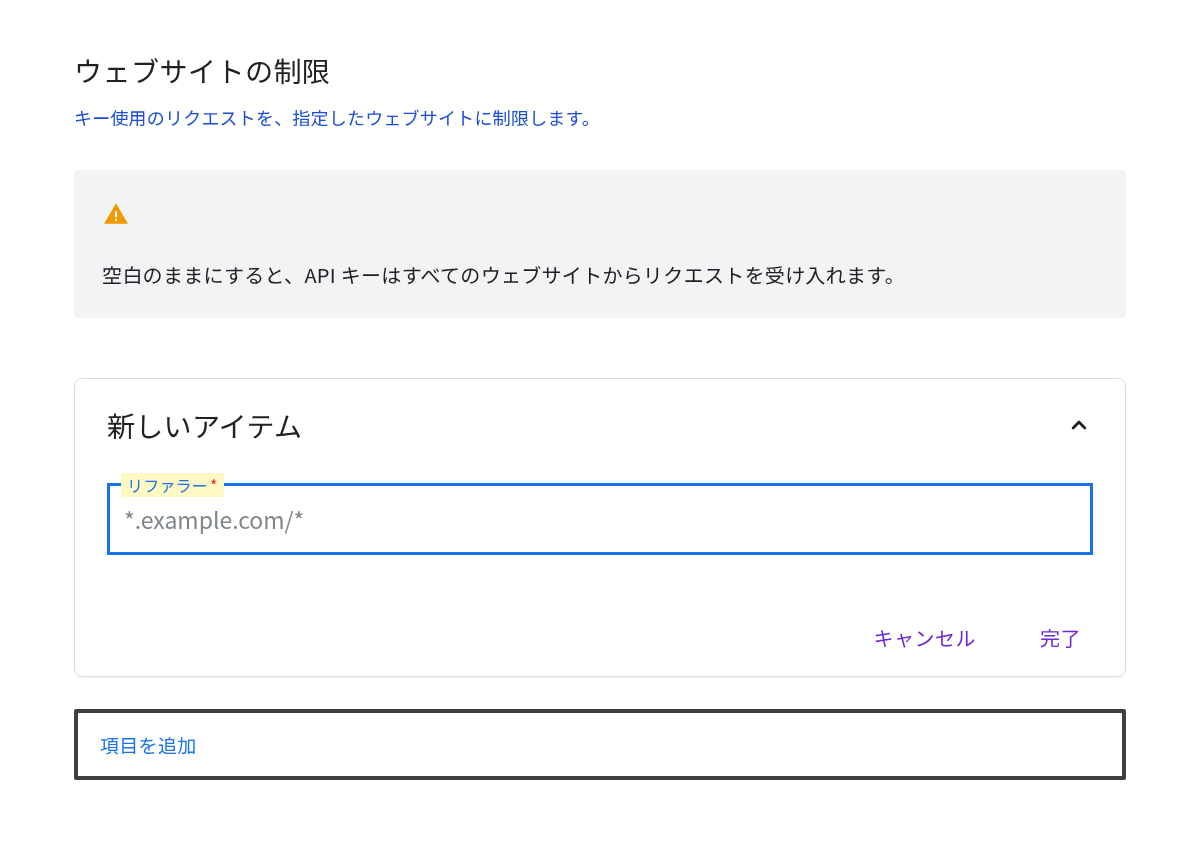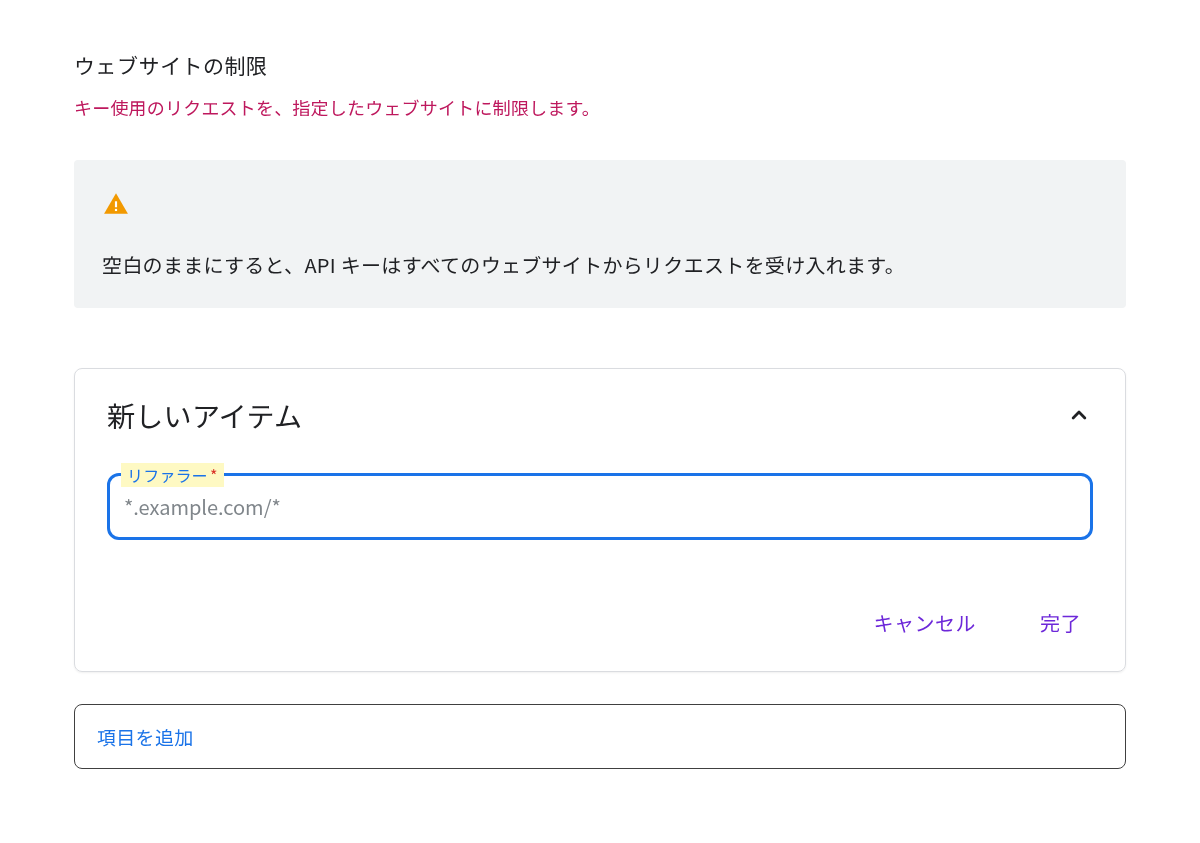--- a/index.html
+++ b/index.html
@@ -8,29 +8,29 @@
       padding: 0;
     }
     body {
       font-family: "Google Sans", "Noto Sans JP", Roboto, Arial, sans-serif;
       background: #ffffff;
       padding: 50px 74px;
       color: #202124;
       font-size: 16px;
     }
     .section-title {
-      font-size: 21px;
+      font-size: 28px;
       font-weight: 400;
       color: #202124;
       letter-spacing: 0.5px;
       margin-bottom: 14px;
     }
     .section-subtitle {
       font-size: 18px;
-      color: #be185d;
+      color: #1d4ed8;
       margin-bottom: 40px;
       letter-spacing: 0.2px;
     }
     .warning-banner {
       background: #f1f3f4;
       border-radius: 4px;
       padding: 24px 28px 24px 28px;
       display: flex;
       align-items: flex-start;
       gap: 28px;
@@ -48,21 +48,21 @@
     }
     .warning-text {
       font-size: 20px;
       line-height: 1.9;
       color: #202124;
       letter-spacing: 0.3px;
     }
     .card {
       border: 1px solid #dadce0;
       border-radius: 8px;
-      padding: 26px 32px 26px 32px;
+      padding: 26px 32px 16px 32px;
       margin-bottom: 32px;
       box-shadow: 0 1px 2px rgba(60,64,67,0.08);
     }
     .card-header {
       display: flex;
       align-items: center;
       justify-content: space-between;
       margin-bottom: 38px;
     }
     .card-title {
@@ -93,23 +93,23 @@
       z-index: 2;
       letter-spacing: 0.2px;
     }
     .mdc-label .required {
       color: #d93025;
       margin-left: 2px;
     }
     .mdc-input {
       width: 100%;
       border: 3px solid #1a73e8;
-      border-radius: 12px;
+      border-radius: 0;
       padding: 16px 14px;
-      font-size: 20px;
+      font-size: 23px;
       font-family: inherit;
       outline: none;
       background: #ffffff;
       color: #202124;
     }
     .mdc-input::placeholder {
       color: #80868b;
     }
     .card-actions {
       display: flex;
@@ -122,22 +122,22 @@
       border: none;
       color: #6d28d9;
       font-size: 20px;
       font-family: inherit;
       cursor: pointer;
       padding: 8px 4px;
       letter-spacing: 0.5px;
       font-weight: 400;
     }
     .add-item-bar {
-      border: 1px solid #404040;
-      border-radius: 8px;
+      border: 4px solid #404040;
+      border-radius: 2px;
       padding: 18px 22px;
     }
     .add-item-button {
       background: none;
       border: none;
       color: #1a73e8;
       font-size: 19px;
       font-family: inherit;
       cursor: pointer;
       letter-spacing: 0.3px;

